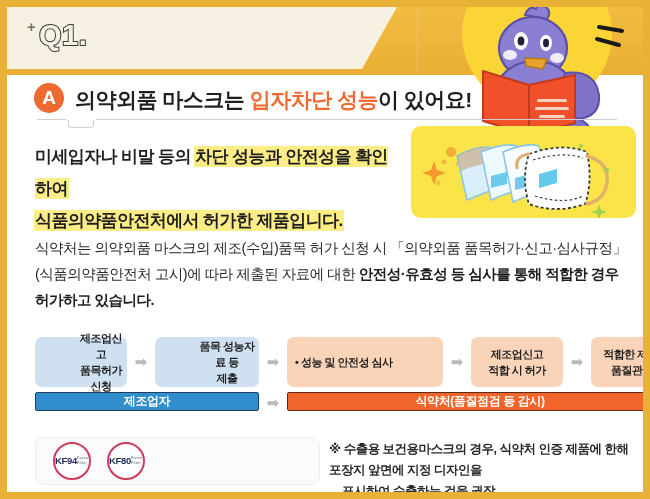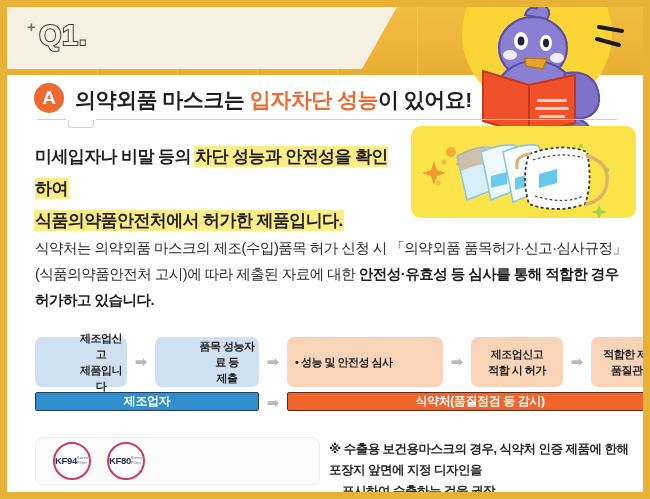--- a/index.html
+++ b/index.html
@@ -267,21 +267,21 @@
   <div class="para">
     <span>식약처는 의약외품 마스크의 제조(수입)품목 허가 신청 시 「의약외품 품목허가·신고·심사규정」</span>
     <span>(식품의약품안전처 고시)에 따라 제출된 자료에 대한 </span><b>안전성·유효성 등 심사를 통해 적합한 경우</b>
     <b>허가하고 있습니다.</b>
   </div>
 
   <div class="flow">
 
     <div class="fbox blue" style="left:0px;width:92px">
       <div>제조업신고</div>
-      <div>제품입니다</div>
+      <div>품목허가신청</div>
     </div>
     <div class="arrow" style="left:98px">➡</div>
 
     <div class="fbox blue" style="left:120px;width:104px">
       <div>품목 성능자료 등</div>
       <div>제출</div>
     </div>
     <div class="arrow" style="left:230px">➡</div>
 
     <div class="fbox orange list" style="left:252px;width:156px">

